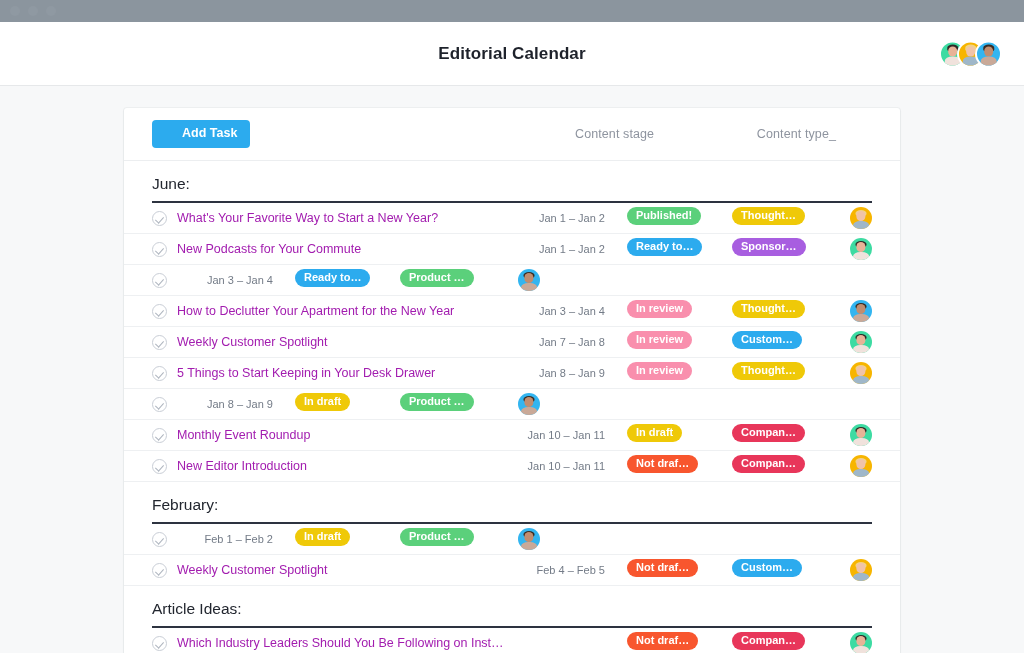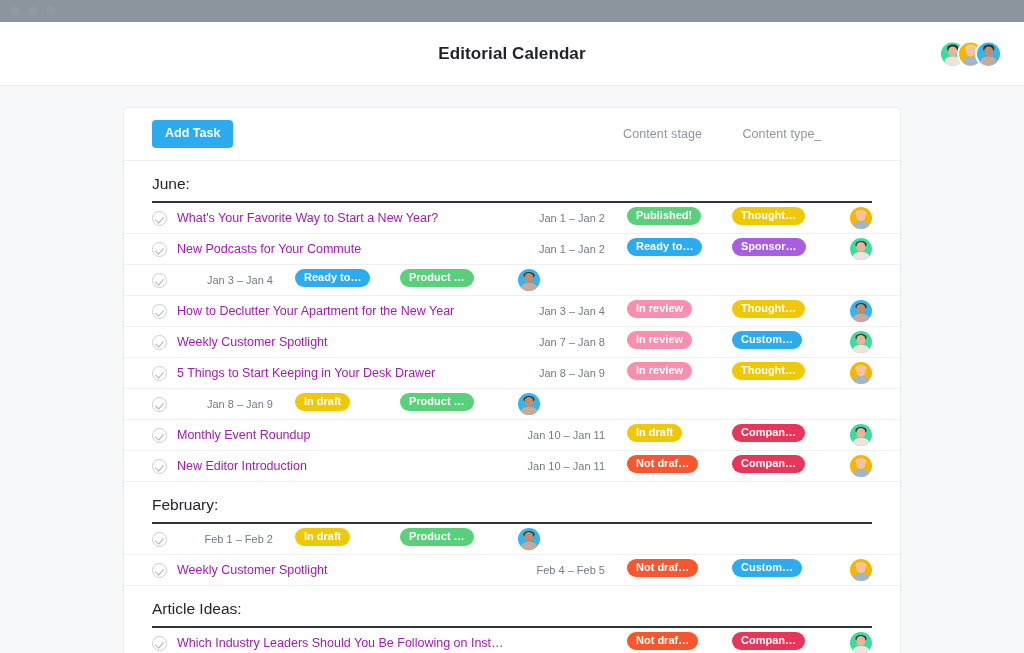--- a/index.html
+++ b/index.html
@@ -76,30 +76,30 @@
   .card-toolbar {
     height: 53px;
     border-bottom: 1px solid #eceef0;
     display: flex; align-items: center;
     padding: 0 28px 0 28px;
   }
   .btn-add {
     background: #2cabee; color: #fff;
     font-size: 12.5px; font-weight: 700;
     border: none; border-radius: 4px;
-    padding: 7px 13px 8px 13px;
+    padding: 7px 13px 8px 30px;
     cursor: pointer; line-height: 1;
   }
   .toolbar-spacer { flex: 1; }
   .col-head {
     font-size: 12.5px; color: #8e949f; letter-spacing: .1px;
     white-space: nowrap;
   }
   .col-head.stage { width: 105px; text-align: left; }
-  .col-head.type  { width: 108px; text-align: center; }
+  .col-head.type  { width: 108px; text-align: right; margin-left: 48px; }
   .col-head.pad   { width: 36px; }
 
   
   .section-title {
     font-size: 15.5px; color: #22262f;
     padding: 14px 0 8px 28px;
     margin: 0 28px 0 0;
     font-weight: 400;
   }
   .section-rule {

